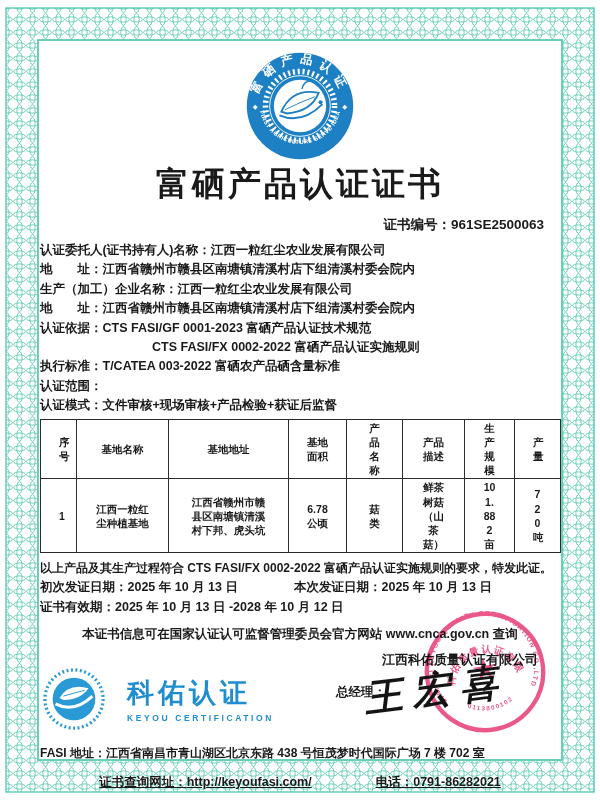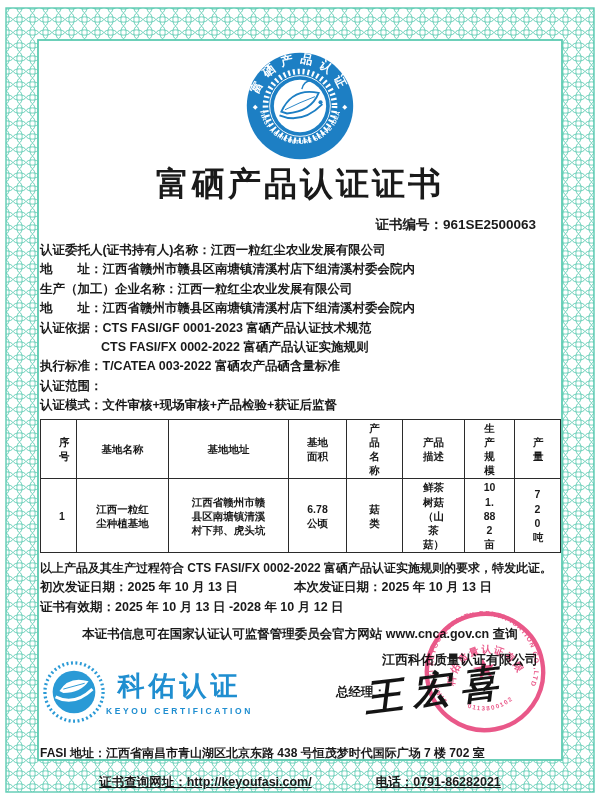--- a/index.html
+++ b/index.html
@@ -4,34 +4,34 @@
 <style>
   html,body{margin:0;padding:0;}
   body{
     width:600px;height:800px;position:relative;background:#fff;
     font-family:"Liberation Sans","DejaVu Sans",sans-serif;color:#1a1a1a;overflow:hidden;
   }
   .border-svg{position:absolute;left:0;top:0;z-index:1;}
   .content{position:absolute;left:40px;top:40px;width:520px;height:720px;z-index:2;}
   .emblem{display:block;margin:10px auto 0;}
   .title{text-align:center;font-size:33px;font-weight:800;letter-spacing:3px;}
-  .certno{ text-align:right;padding-right:24px;font-size:13.5px;font-weight:700;margin-top:9px;}
+  .certno{ text-align:right;padding-right:16px;font-size:13.5px;font-weight:700;margin-top:9px;}
   .fields{margin-top:7px;font-size:12.5px;font-weight:700;}
   .field{line-height:19.4px;white-space:nowrap;}
-  .field.indent{padding-left:61px;}
+  .field.indent{padding-left:112px;}
   table{width:100%;border-collapse:collapse;margin-top:3px;font-size:10.5px;font-weight:700;table-layout:fixed;}
   th,td{border:1.3px solid #2b2b2b;text-align:center;padding:1px 18px;line-height:1.35;word-break:break-all;}
   th{height:18px;font-weight:700;}
   td{height:50px;}
   .statement{margin-top:7px;font-size:12px;font-weight:700;}
   .dates-row{display:flex;font-size:12.5px;font-weight:700;line-height:20px;}
   .dates-row .gap{width:56px;}
   .notice{text-align:center;margin-top:9px;font-size:12.5px;font-weight:700;}
   .issuer{position:relative;height:92px;margin-top:8px;}
-  .keyou-logo{position:absolute;left:2px;top:9px;display:flex;align-items:center;gap:0;z-index:3;text-align:center;}
+  .keyou-logo{position:absolute;left:2px;top:16px;display:flex;align-items:center;gap:21px;z-index:3;}
   .keyou-text .cn{font-size:27px;font-weight:800;letter-spacing:4px;color:#1f8ed0;}
   .keyou-text .en{font-size:8.5px;letter-spacing:2.6px;color:#1f8ed0;font-weight:700;margin-top:2px;}
   .company{position:absolute;right:22px;top:0;font-size:13px;font-weight:700;z-index:4;}
   .gm-label{position:absolute;left:296px;top:33px;font-size:12.5px;font-weight:700;z-index:4;}
   .signature{position:absolute;left:324px;top:14px;font-size:38px;font-weight:700;font-style:italic;
     letter-spacing:10px;transform:rotate(-7deg);z-index:6;color:#141414;white-space:nowrap;}
   .stamp{position:absolute;right:12px;top:-42px;z-index:5;mix-blend-mode:multiply;opacity:.92;transform:rotate(-10deg);}
   .fasi-line{font-size:12px;font-weight:600;margin-top:2px;}
   .contact-line{display:flex;justify-content:center;gap:64px;font-size:12.5px;font-weight:600;margin-top:12px;text-decoration:underline;}
 </style>

